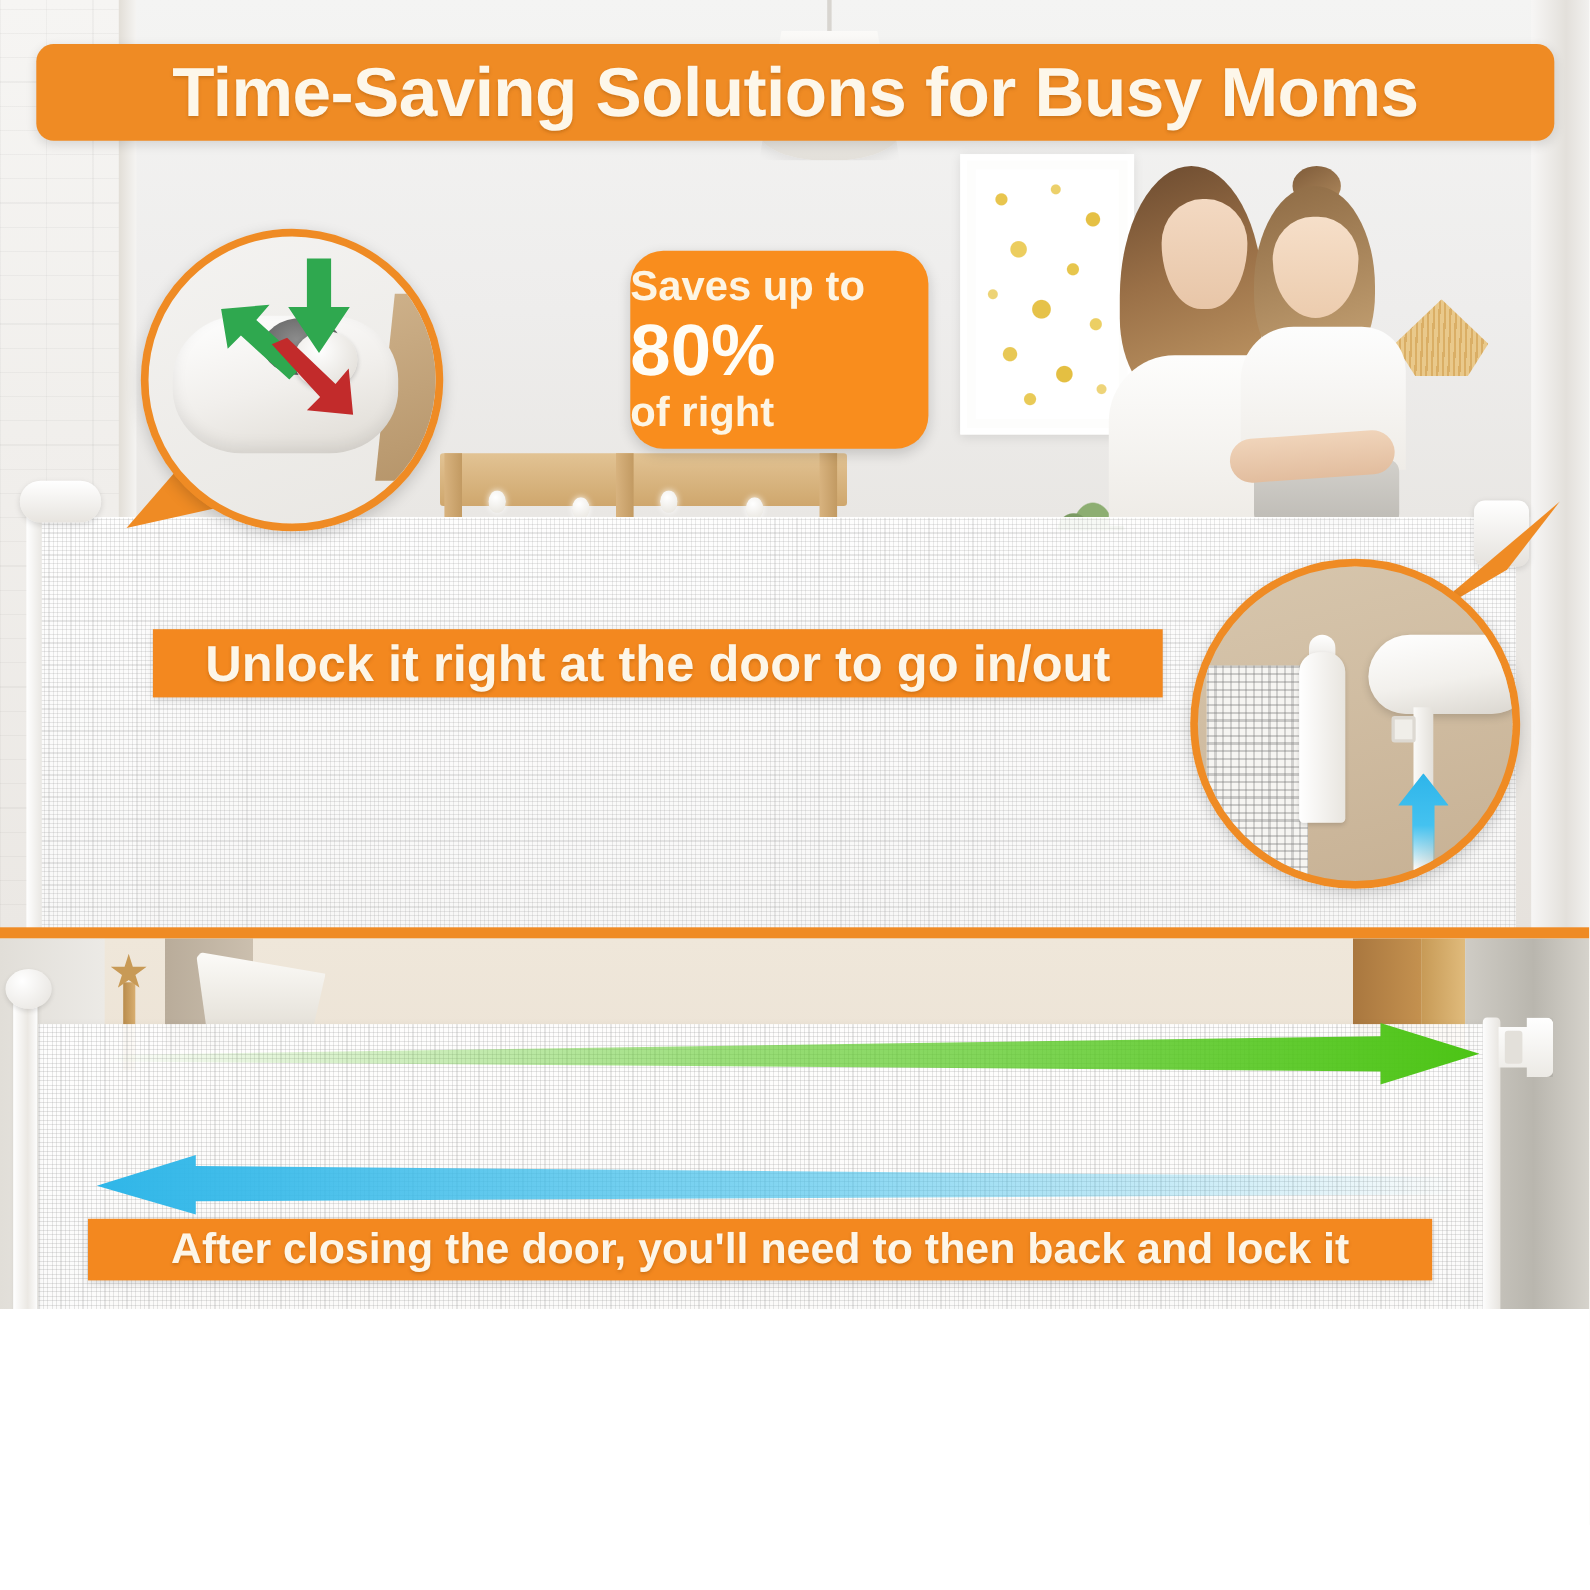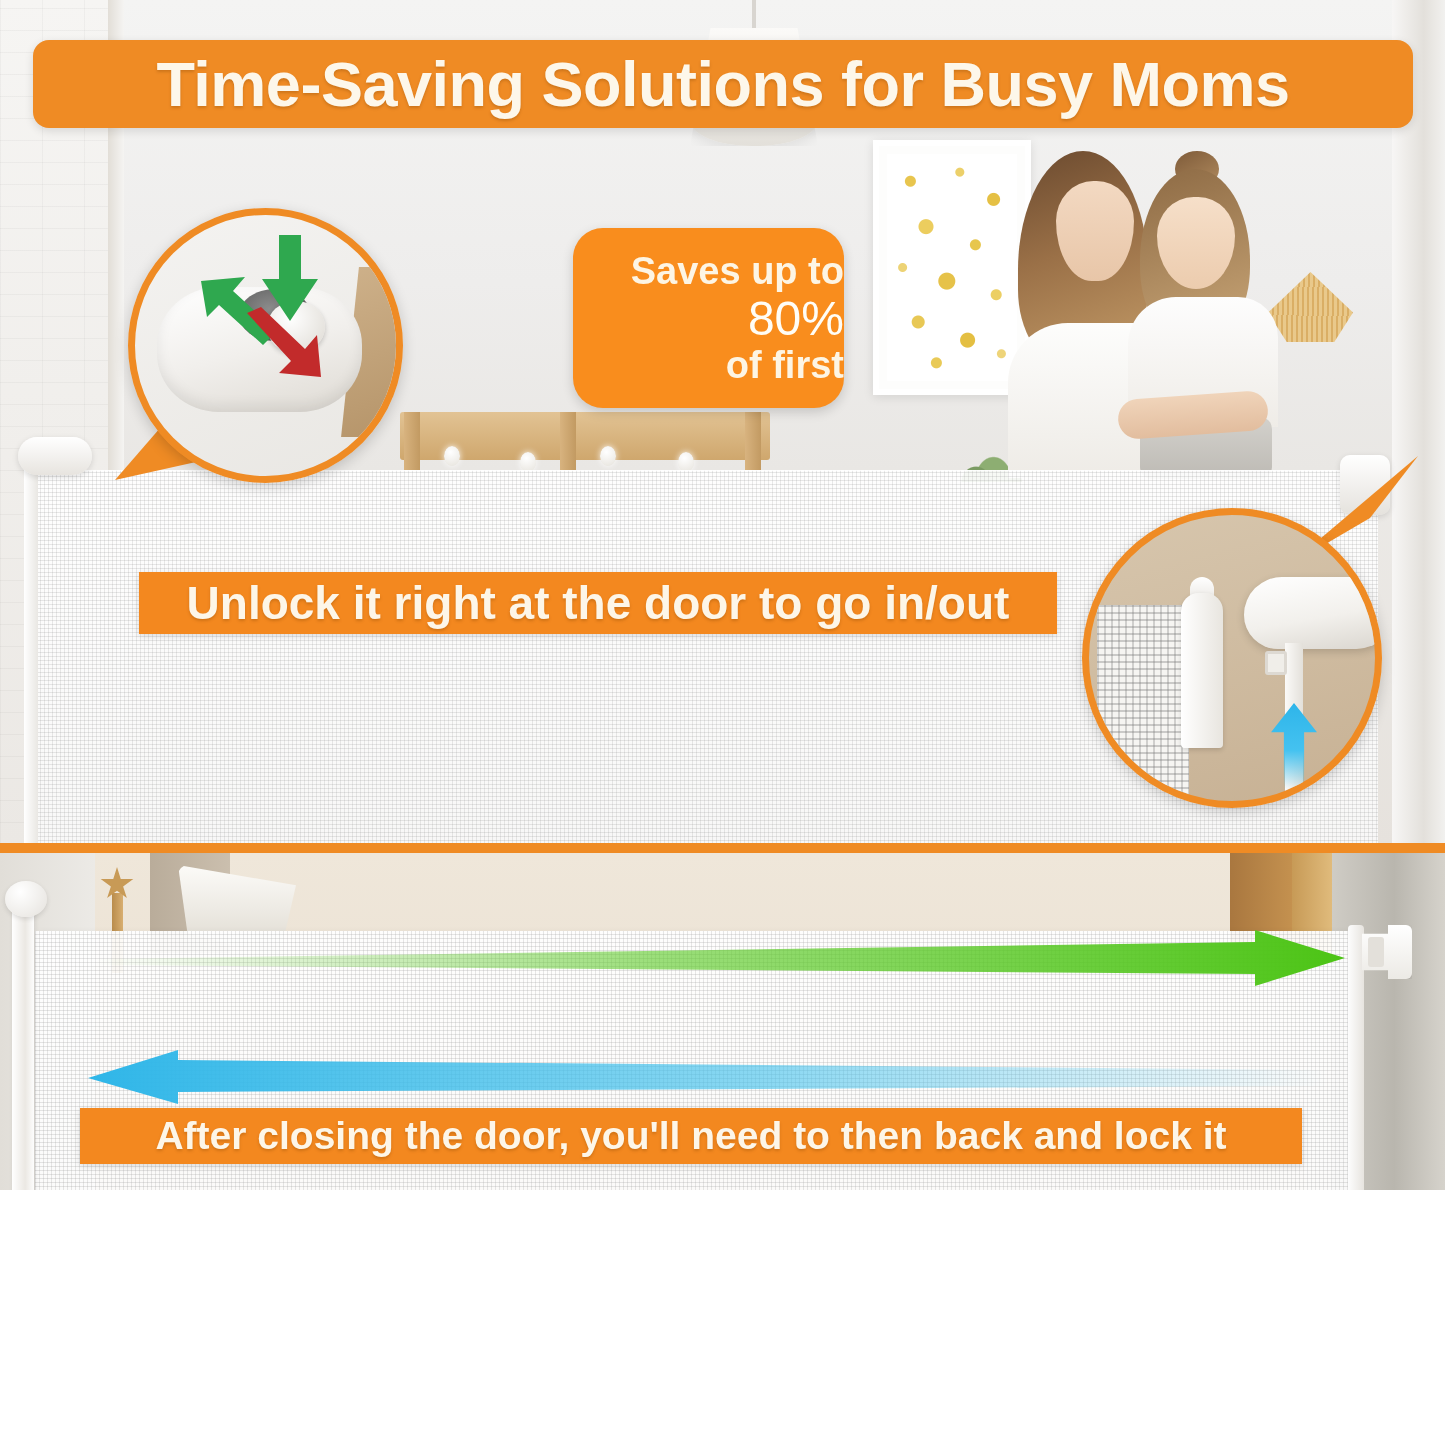--- a/index.html
+++ b/index.html
@@ -286,25 +286,25 @@
   }
   .title-text {
     color: #fdf7ea; font-size: 63px; font-weight: bold; letter-spacing: -0.5px;
     white-space: nowrap;
     text-shadow: 0 2px 3px rgba(120,60,0,.28);
   }
 
   .badge-80 {
     position: absolute; left: 573px; top: 228px; width: 271px; height: 180px;
     background: #f98d1d; border-radius: 30px; z-index: 30;
-    display: flex; flex-direction: column; align-items: flex-end; justify-content: center;
+    display: flex; flex-direction: column; align-items: flex-start; justify-content: center;
     box-shadow: 0 4px 12px rgba(0,0,0,.16);
   }
   .badge-line1 { color: #fdf5e4; font-size: 38px; font-weight: bold; line-height: 1; }
-  .badge-line2 { color: #fffdf6; font-size: 48px; font-weight: normal; line-height: 1.05; margin: 4px 0 2px; }
+  .badge-line2 { color: #fffdf6; font-size: 66px; font-weight: bold; line-height: 1.05; margin: 4px 0 2px; }
   .badge-line3 { color: #fdf5e4; font-size: 38px; font-weight: bold; line-height: 1; }
 
   
   .callout-circle {
     position: absolute; border-radius: 50%; overflow: hidden;
     border: 7px solid #ef8b24; z-index: 32;
     box-shadow: 0 4px 14px rgba(0,0,0,.18);
   }
   .callout-left { left: 128px; top: 208px; width: 275px; height: 275px;
     background: linear-gradient(160deg,#f4f3f1,#e9e7e3); }
@@ -443,21 +443,21 @@
     <div class="latch-top-right"></div>
   </div>
 
   <div class="title-bar">
     <span class="title-text">Time-Saving Solutions for Busy Moms</span>
   </div>
 
   <div class="badge-80">
     <span class="badge-line1">Saves up to</span>
     <span class="badge-line2">80%</span>
-    <span class="badge-line3">of first</span>
+    <span class="badge-line3">of right</span>
   </div>
 
   <svg class="callout-tail" style="left:55px;top:330px;width:190px;height:150px;background:none;" viewBox="0 0 190 150">
     <polygon points="190,0 60,150 150,130" fill="#ef8b24"></polygon>
   </svg>
 
   <div class="callout-circle callout-left">
     <div class="dev-panel"></div>
     <div class="dev-body"></div>
     <div class="dev-hole"></div>

